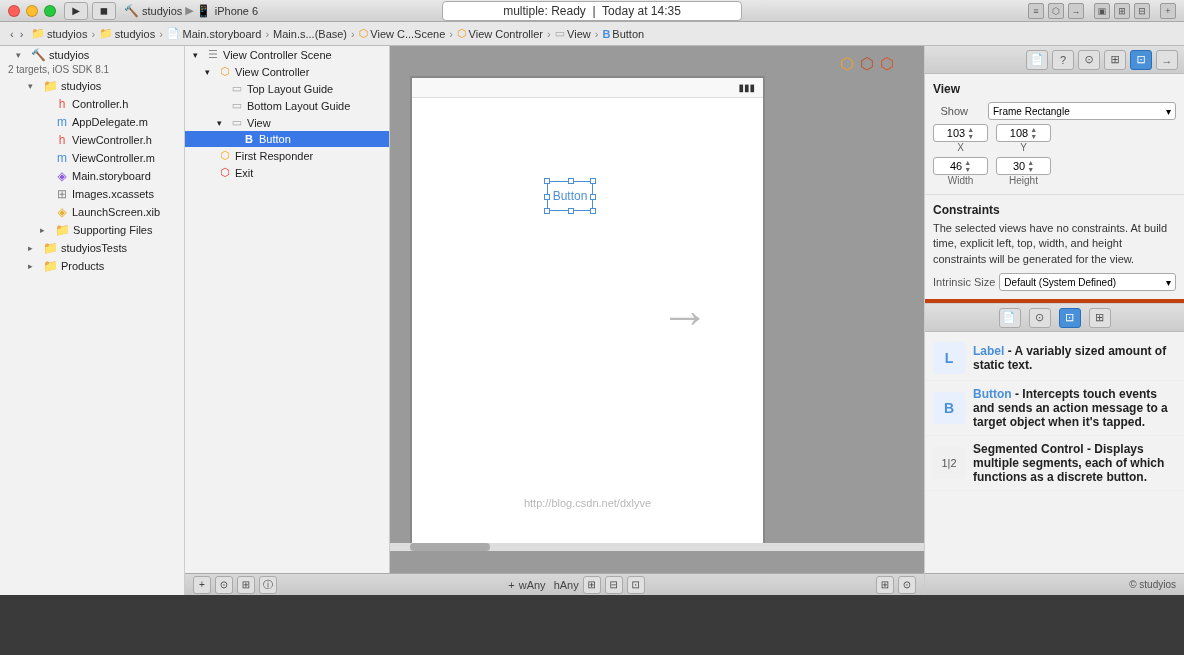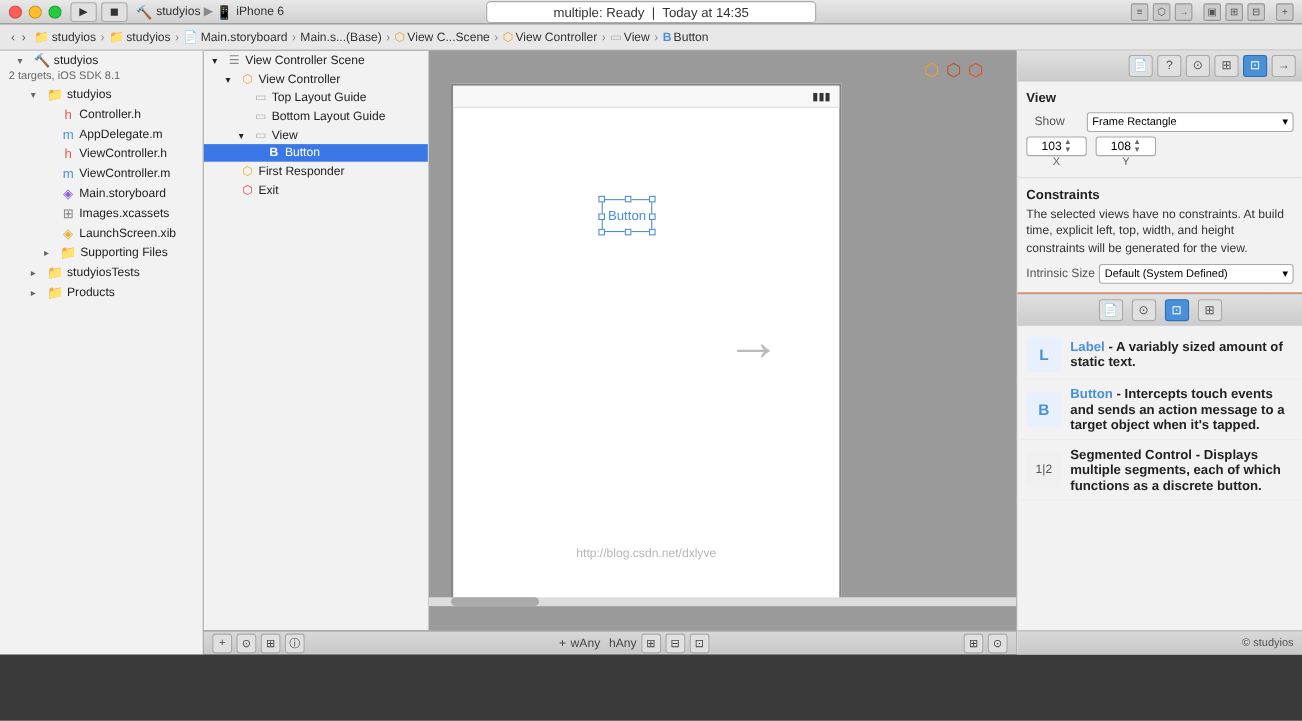--- a/index.html
+++ b/index.html
@@ -165,21 +165,21 @@
     
     .inspector-section { padding: 8px; border-bottom: 1px solid #ddd; }
     .inspector-title { font-weight: 600; font-size: 12px; color: #222; margin-bottom: 6px; }
     .inspector-row { display: flex; align-items: center; margin-bottom: 4px; gap: 20px; font-size: 11px; }
     .inspector-label { color: #555; min-width: 35px; text-align: right; }
     .inspector-select { flex: 1; height: 18px; font-size: 10px; background: white; border: 1px solid #aaa; border-radius: 3px; display: flex; align-items: center; justify-content: space-between; padding: 0 4px; }
     .inspector-input { width: 55px; height: 18px; background: white; border: 1px solid #aaa; border-radius: 3px; text-align: center; font-size: 11px; display: flex; align-items: center; justify-content: center; }
     .inspector-input-group { display: flex; flex-direction: column; align-items: center; }
     .inspector-input-label { font-size: 10px; color: #666; }
 
-    .constraints-section { padding: 8px; border-bottom: 1px solid #c2410c; }
+    .constraints-section { padding: 8px; border-bottom: 4px solid #c2410c; }
     .constraints-title { font-weight: 600; font-size: 12px; color: #222; margin-bottom: 4px; }
     .constraints-text { font-size: 11px; color: #333; line-height: 1.4; }
     .intrinsic-row { display: flex; align-items: center; gap: 4px; margin-top: 6px; font-size: 11px; }
     .intrinsic-label { color: #555; }
     .intrinsic-select { flex: 1; height: 18px; background: white; border: 1px solid #aaa; border-radius: 3px; display: flex; align-items: center; justify-content: space-between; padding: 0 4px; font-size: 10px; }
 
     
     .object-lib-tabs {
       height: 28px;
       background: linear-gradient(to bottom, #e0e0e0, #cccccc);
@@ -502,20 +502,42 @@
           <div class="inspector-input">
             <span>108</span>
             <div style="display:flex;flex-direction:column;margin-left:2px;">
               <span style="font-size:7px;line-height:1;color:#666;">▲</span>
               <span style="font-size:7px;line-height:1;color:#666;">▼</span>
             </div>
           </div>
           <span class="inspector-input-label">Y</span>
         </div>
       </div>
+      <div style="display:flex;gap:8px;margin-top:4px;align-items:flex-end;">
+        <div class="inspector-input-group">
+          <div class="inspector-input">
+            <span>46</span>
+            <div style="display:flex;flex-direction:column;margin-left:2px;">
+              <span style="font-size:7px;line-height:1;color:#666;">▲</span>
+              <span style="font-size:7px;line-height:1;color:#666;">▼</span>
+            </div>
+          </div>
+          <span class="inspector-input-label">Width</span>
+        </div>
+        <div class="inspector-input-group">
+          <div class="inspector-input">
+            <span>30</span>
+            <div style="display:flex;flex-direction:column;margin-left:2px;">
+              <span style="font-size:7px;line-height:1;color:#666;">▲</span>
+              <span style="font-size:7px;line-height:1;color:#666;">▼</span>
+            </div>
+          </div>
+          <span class="inspector-input-label">Height</span>
+        </div>
+      </div>
     </div>
 
     <div class="constraints-section">
       <div class="constraints-title">Constraints</div>
       <div class="constraints-text">The selected views have no constraints. At build time, explicit left, top, width, and height constraints will be generated for the view.</div>
       <div class="intrinsic-row">
         <span class="intrinsic-label">Intrinsic Size</span>
         <div class="intrinsic-select">
           <span>Default (System Defined)</span>
           <span>▾</span>

